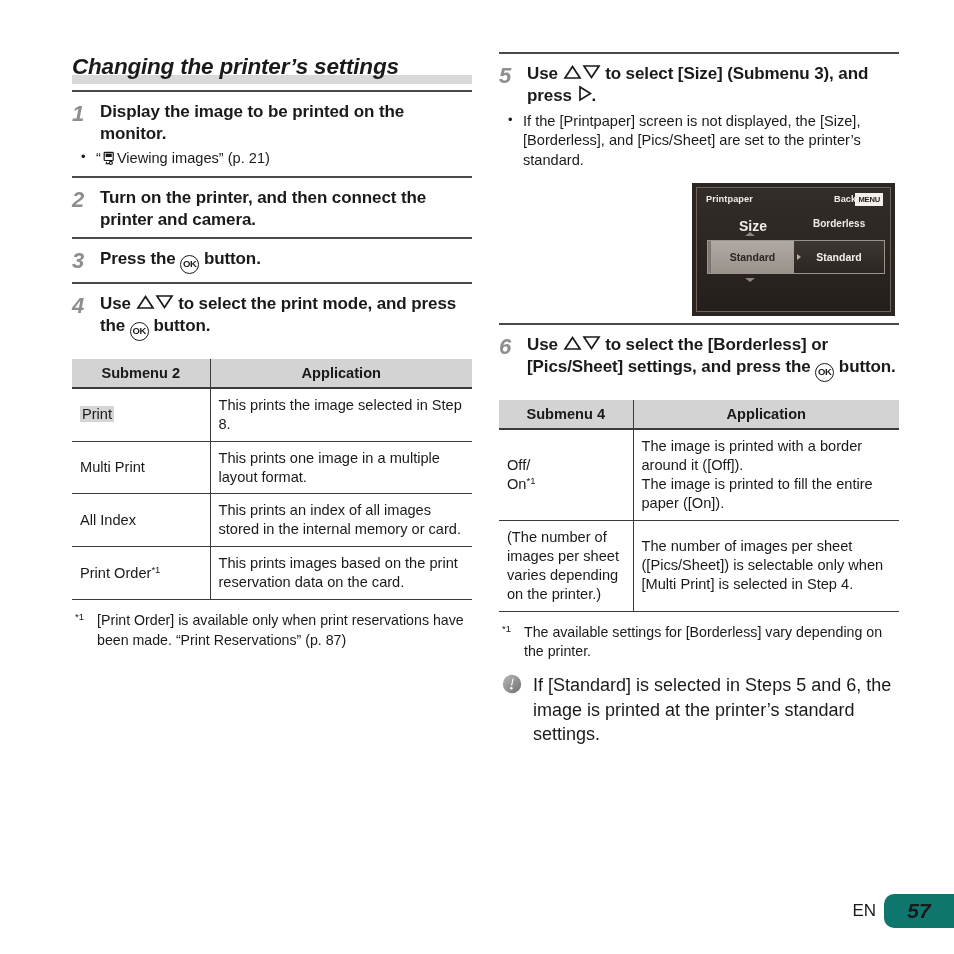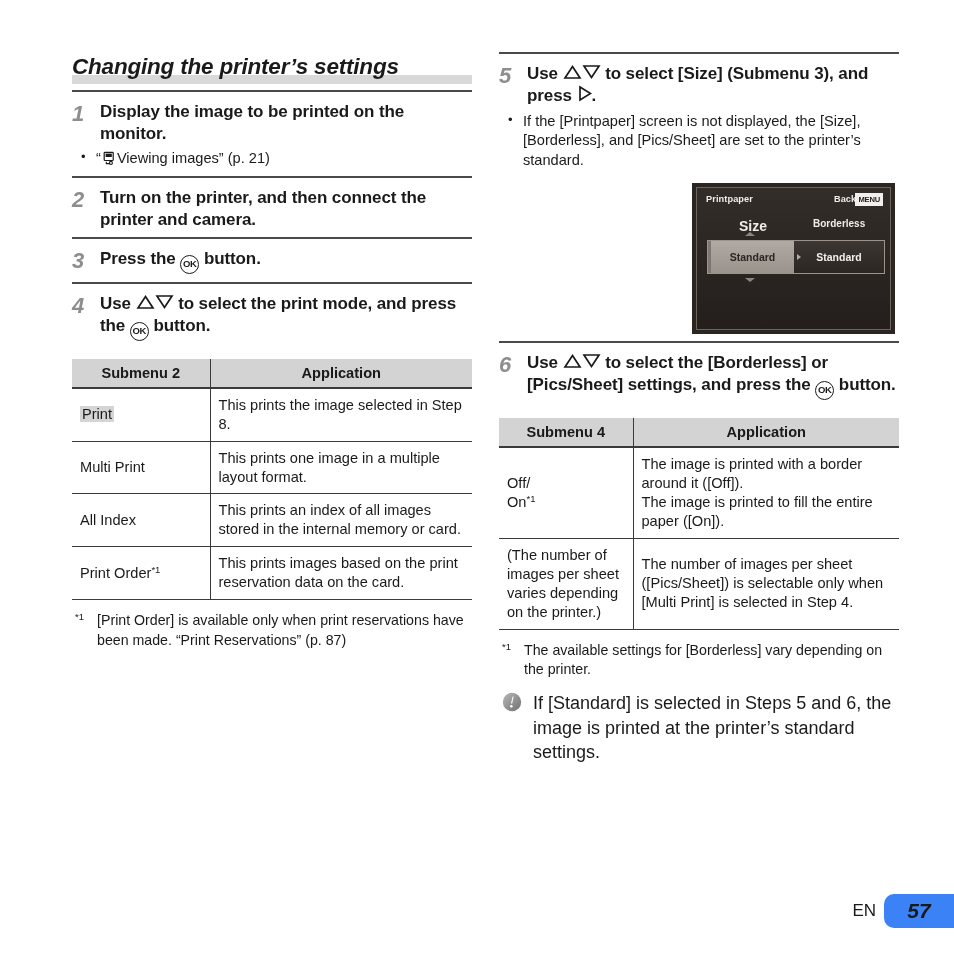--- a/index.html
+++ b/index.html
@@ -196,21 +196,21 @@
     left: 3px;
     top: 1px;
     width: 20px;
     height: 20px;
   }
   .note-icon svg { display: block; }
 
   
   .screen {
     width: 203px;
-    height: 151px;
+    height: 133px;
     margin: 13px 0 0 193px;
     background: #2b2622;
     position: relative;
     font-weight: bold;
     overflow: hidden;
   }
   .screen-inner {
     position: absolute;
     inset: 4px;
     border: 1px solid #6d645e;
@@ -315,21 +315,21 @@
     bottom: 26px;
     display: flex;
     align-items: center;
   }
   .footer-lang {
     font-size: 17px;
     color: #1a1a1a;
     margin-right: 8px;
   }
   .footer-page {
-    background: #3b82f6;
+    background: #0f766e;
     border-radius: 10px 0 0 10px;
     width: 70px;
     height: 34px;
     display: flex;
     align-items: center;
     justify-content: center;
     font-size: 21px;
     font-weight: bold;
     font-style: italic;
     color: #1a1a1a;

